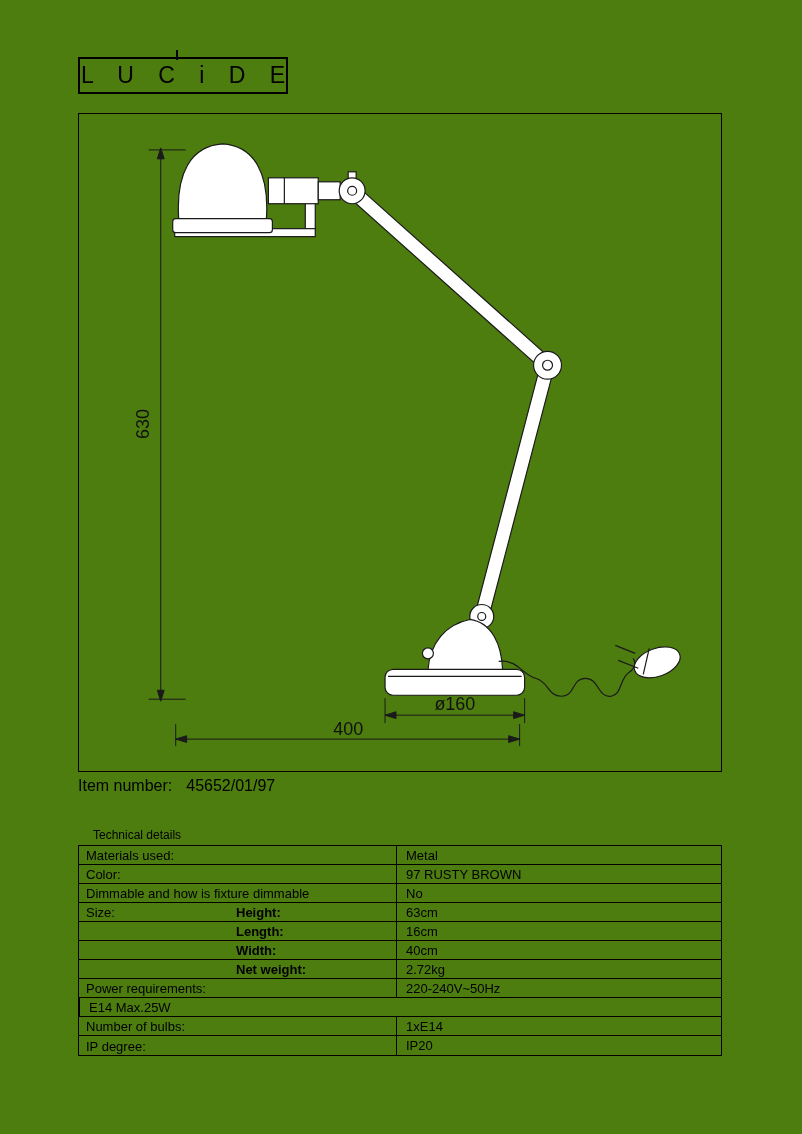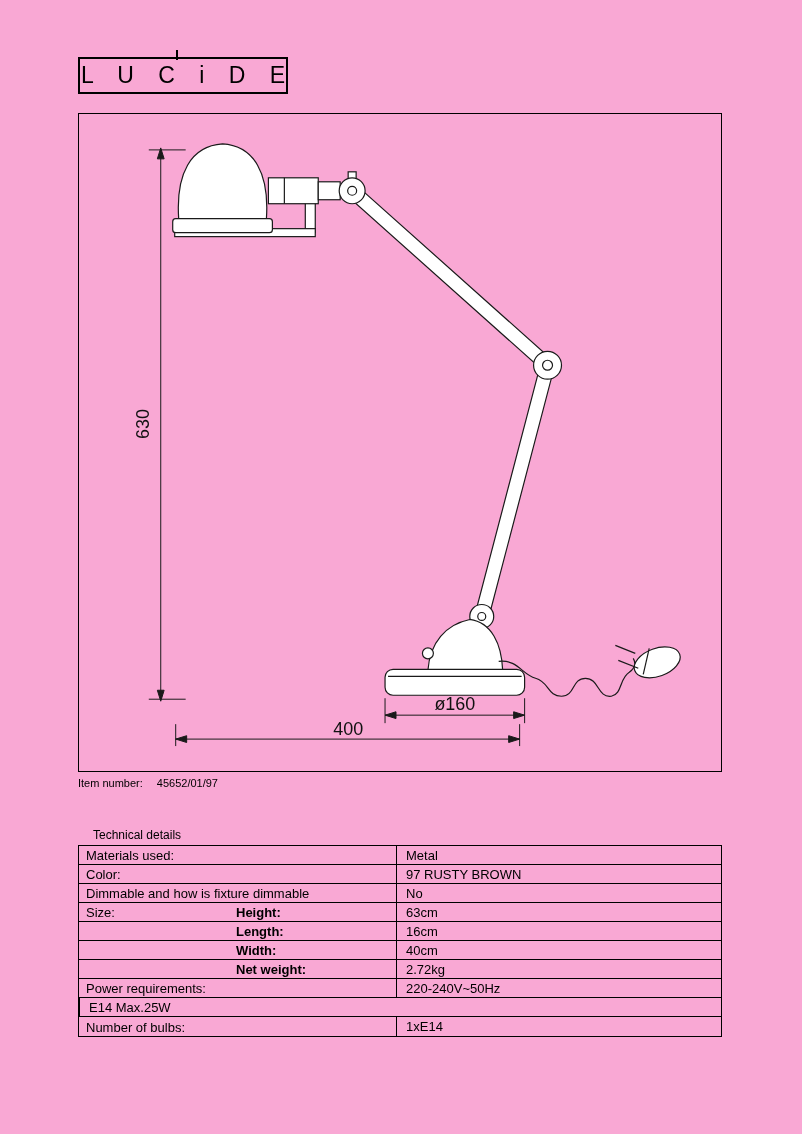--- a/index.html
+++ b/index.html
@@ -2,21 +2,21 @@
 <html><head>
 <meta charset="utf-8">
 <style>
   * { margin: 0; padding: 0; box-sizing: border-box; }
   html, body { background: #ffffff; }
   body { font-family: "Liberation Sans", sans-serif; color: #000; }
   .page {
     position: relative;
     width: 802px;
     height: 1134px;
-    background: #f9a8d4;
+    background: #4d7c0f;
     overflow: hidden;
   }
   
   .logo {
     position: absolute;
     left: 78px; top: 57px;
     width: 210px; height: 37px;
     border: 2px solid #000;
     display: flex;
     align-items: center;
@@ -44,21 +44,21 @@
   .frame svg { display: block; width: 100%; height: 100%; }
   svg text {
     font-family: "Liberation Sans", sans-serif;
     font-size: 18px;
     fill: #111;
   }
   
   .item-number {
     position: absolute;
     left: 78px; top: 777px;
-    font-size: 11px;
+    font-size: 16px;
   }
   .item-number .val { margin-left: 14px; }
   
   .tech-title {
     position: absolute;
     left: 86px; top: 828px;
     font-size: 12px;
     margin-left: 7px;
   }
   .tech-table {
@@ -260,15 +260,22 @@
     <div class="trow">
       <div class="cell-right">E14 Max.25W</div>
     </div>
     <div class="trow">
       <div class="cell-left">
         <span class="lbl">Number of bulbs:</span>
         <span class="sub"></span>
       </div>
       <div class="cell-right">1xE14</div>
     </div>
+    <div class="trow">
+      <div class="cell-left">
+        <span class="lbl">IP degree:</span>
+        <span class="sub"></span>
+      </div>
+      <div class="cell-right">IP20</div>
+    </div>
   </div>
 
 </div>
 
 </body></html>

